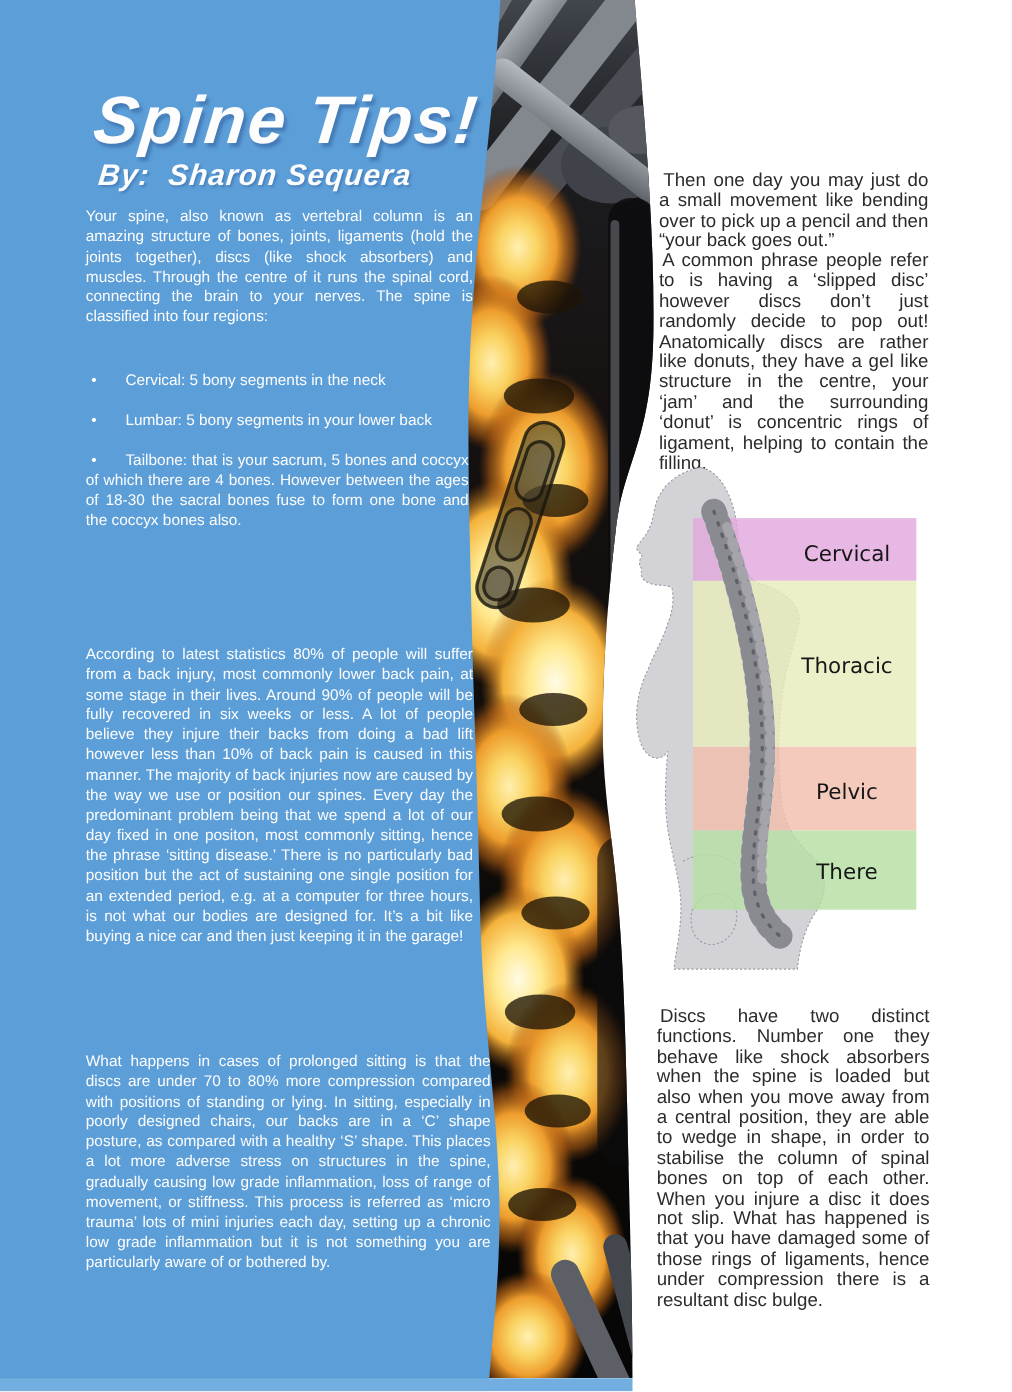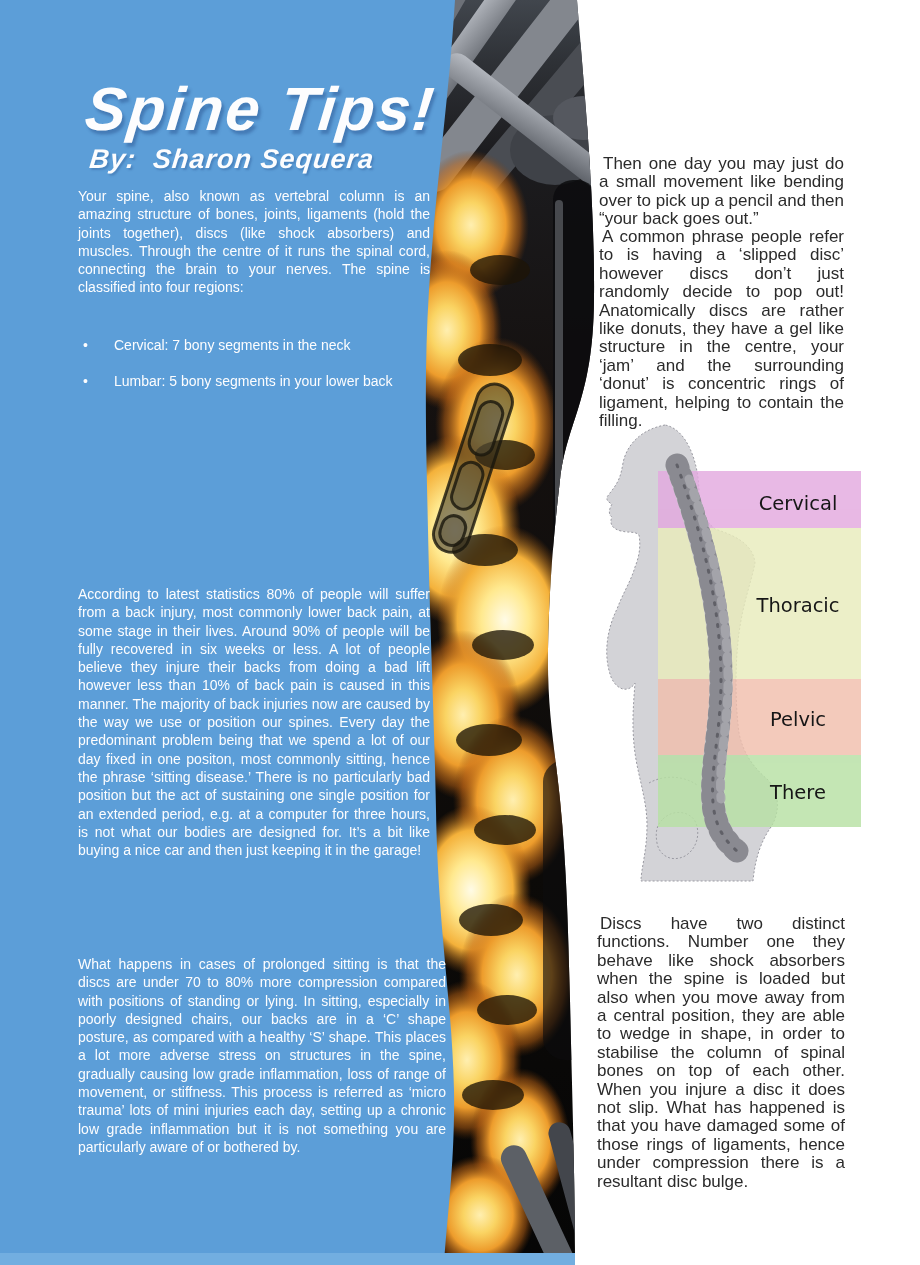--- a/index.html
+++ b/index.html
@@ -40,21 +40,21 @@
   .stats   { left:78px; top:585px;  width:352px; }
   .sitting { left:78px; top:955px;  width:368px; }
 
   
   .rtxt { position:absolute; z-index:4; color:#2b2b2b; font-size:17px; line-height:18.4px; text-align:justify; }
   .paraA1 { left:599px; top:155px; width:245px; text-indent:4px; }
   .paraA2 { left:599px; top:228px; width:245px; text-indent:3px; }
   .paraB  { left:597px; top:915px; width:248px; text-indent:3px; }
 
   
-  .diagram { position:absolute; left:603px; top:423px; width:262px; height:465px; z-index:4; }
+  .diagram { position:absolute; left:575px; top:423px; width:262px; height:465px; z-index:4; }
   .diagram svg { position:absolute; left:0; top:0; }
   .dlabel {
     position:absolute; left:120px; width:150px; text-align:center;
     font-family:"DejaVu Sans", sans-serif; font-size:19.5px; color:#161616;
   }
   .dl0 { top:69px; } .dl1 { top:171px; } .dl2 { top:285px; } .dl3 { top:358px; }
 </style>
 </head>
 <body>
 
@@ -161,22 +161,23 @@
              C430,630 434,710 436,810 C438,930 452,1000 454,1090
              C455,1165 447,1215 444,1265 L0,1265 Z" fill="#5c9ed8"></path>
   </svg>
 
   <h1 class="ltxt title" style="position:absolute;">Spine Tips!</h1>
   <div class="ltxt byline">By:  Sharon Sequera</div>
 
   <p class="ltxt body-l intro" style="position:absolute;">Your spine, also known as vertebral column is an amazing structure of bones, joints, ligaments (hold the joints together), discs (like shock absorbers) and muscles. Through the centre of it runs the spinal cord, connecting the brain to your nerves. The spine is classified into four regions:</p>
 
   <div class="ltxt body-l bullets">
-    <div class="li"><span class="dot">•</span><span>Cervical: 7 bony segments in the neck</span></div>
+    <div class="li"><span class="dot">•</span><span>Cervical: 5 bony segments in the neck</span></div>
     <div class="li"><span class="dot">•</span><span>Lumbar: 5 bony segments in your lower back</span></div>
+    <div class="li"><span class="dot">•</span><span>Tailbone: that is your sacrum, 5 bones and coccyx of which there are 4 bones. However between the ages of 18-30 the sacral bones fuse to form one bone and the coccyx bones also.</span></div>
   </div>
 
   <p class="ltxt body-l stats" style="position:absolute;">According to latest statistics 80% of people will suffer from a back injury, most commonly lower back pain, at some stage in their lives. Around 90% of people will be fully recovered in six weeks or less. A lot of people believe they injure their backs from doing a bad lift however less than 10% of back pain is caused in this manner. The majority of back injuries now are caused by the way we use or position our spines. Every day the predominant problem being that we spend a lot of our day fixed in one positon, most commonly sitting, hence the phrase ‘sitting disease.’ There is no particularly bad position but the act of sustaining one single position for an extended period, e.g. at a computer for three hours, is not what our bodies are designed for. It’s a bit like buying a nice car and then just keeping it in the garage!</p>
   <p class="ltxt body-l sitting" style="position:absolute;">What happens in cases of prolonged sitting is that the discs are under 70 to 80% more compression compared with positions of standing or lying. In sitting, especially in poorly designed chairs, our backs are in a ‘C’ shape posture, as compared with a healthy ‘S’ shape. This places a lot more adverse stress on structures in the spine, gradually causing low grade inflammation, loss of range of movement, or stiffness. This process is referred as ‘micro trauma’ lots of mini injuries each day, setting up a chronic low grade inflammation but it is not something you are particularly aware of or bothered by.</p>
 
   <p class="rtxt paraA2">A common phrase people refer to is having a ‘slipped disc’ however discs don’t just randomly decide to pop out! Anatomically discs are rather like donuts, they have a gel like structure in the centre, your ‘jam’ and the surrounding ‘donut’ is concentric rings of ligament, helping to contain the filling.</p>
   <p class="rtxt paraA1">Then one day you may just do a small movement like bending over to pick up a pencil and then “your back goes out.”</p>
   <p class="rtxt paraB">Discs have two distinct functions. Number one they behave like shock absorbers when the spine is loaded but also when you move away from a central position, they are able to wedge in shape, in order to stabilise the column of spinal bones on top of each other. When you injure a disc it does not slip. What has happened is that you have damaged some of those rings of ligaments, hence under compression there is a resultant disc bulge.</p>
 
   <div class="diagram">

